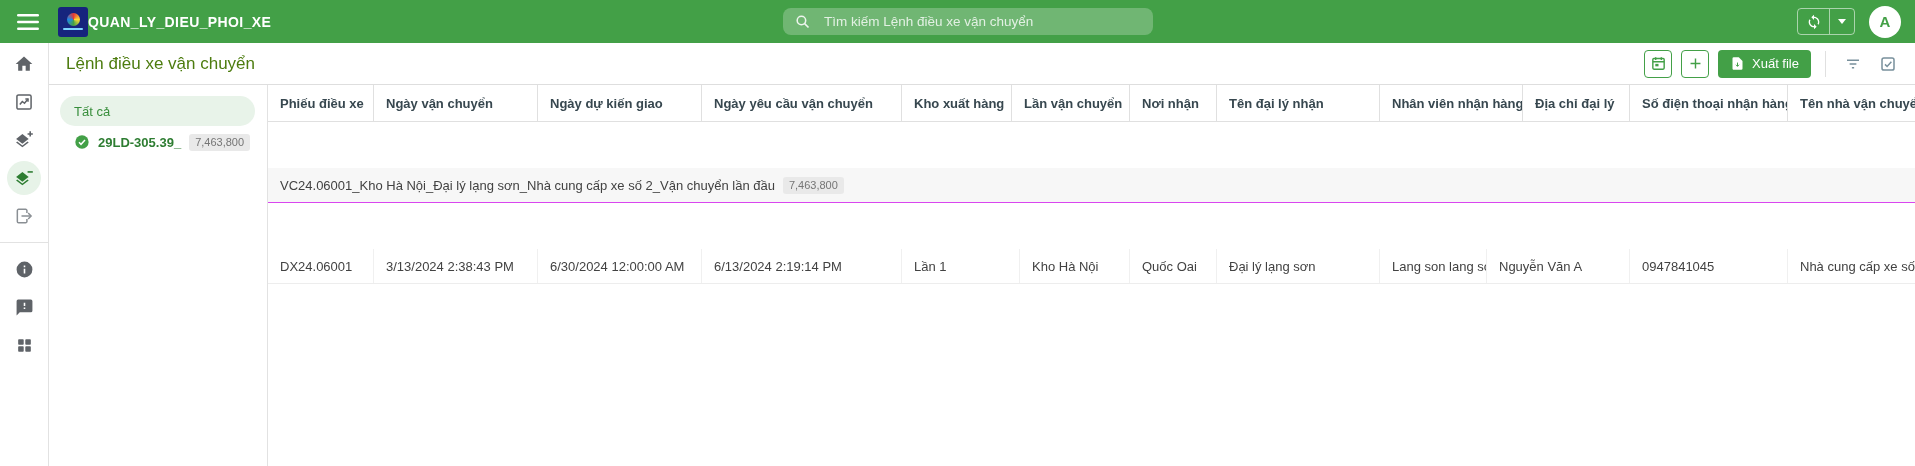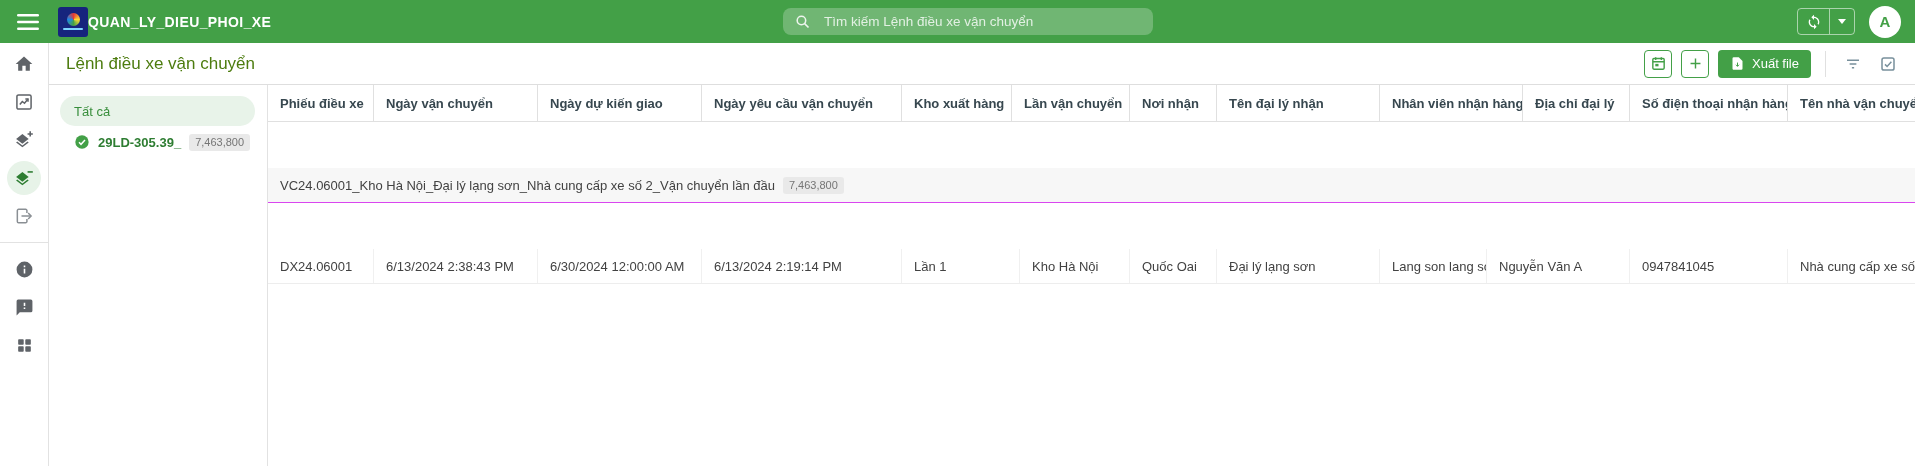--- a/index.html
+++ b/index.html
@@ -280,21 +280,21 @@
           <div class="th" style="width:107px">Địa chỉ đại lý</div>
           <div class="th" style="width:158px">Số điện thoại nhận hàng</div>
           <div class="th" style="width:140px">Tên nhà vận chuyển</div>
         </div>
         <div class="group-row">
           <span>VC24.06001_Kho Hà Nội_Đại lý lạng sơn_Nhà cung cấp xe số 2_Vận chuyển lần đầu</span>
           <span class="badge">7,463,800</span>
         </div>
         <div class="trow">
           <div class="td" style="width:106px">DX24.06001</div>
-          <div class="td" style="width:164px">6/13/2024 2:38:43 PM</div>
+          <div class="td" style="width:164px">3/13/2024 2:38:43 PM</div>
           <div class="td" style="width:164px">6/30/2024 12:00:00 AM</div>
           <div class="td" style="width:200px">6/13/2024 2:19:14 PM</div>
           <div class="td" style="width:118px">Lần 1</div>
           <div class="td" style="width:110px">Kho Hà Nội</div>
           <div class="td" style="width:87px">Quốc Oai</div>
           <div class="td" style="width:163px">Đại lý lạng sơn</div>
           <div class="td" style="width:107px">Lang son lang son</div>
           <div class="td" style="width:143px">Nguyễn Văn A</div>
           <div class="td" style="width:158px">0947841045</div>
           <div class="td" style="width:140px">Nhà cung cấp xe số 2</div>

